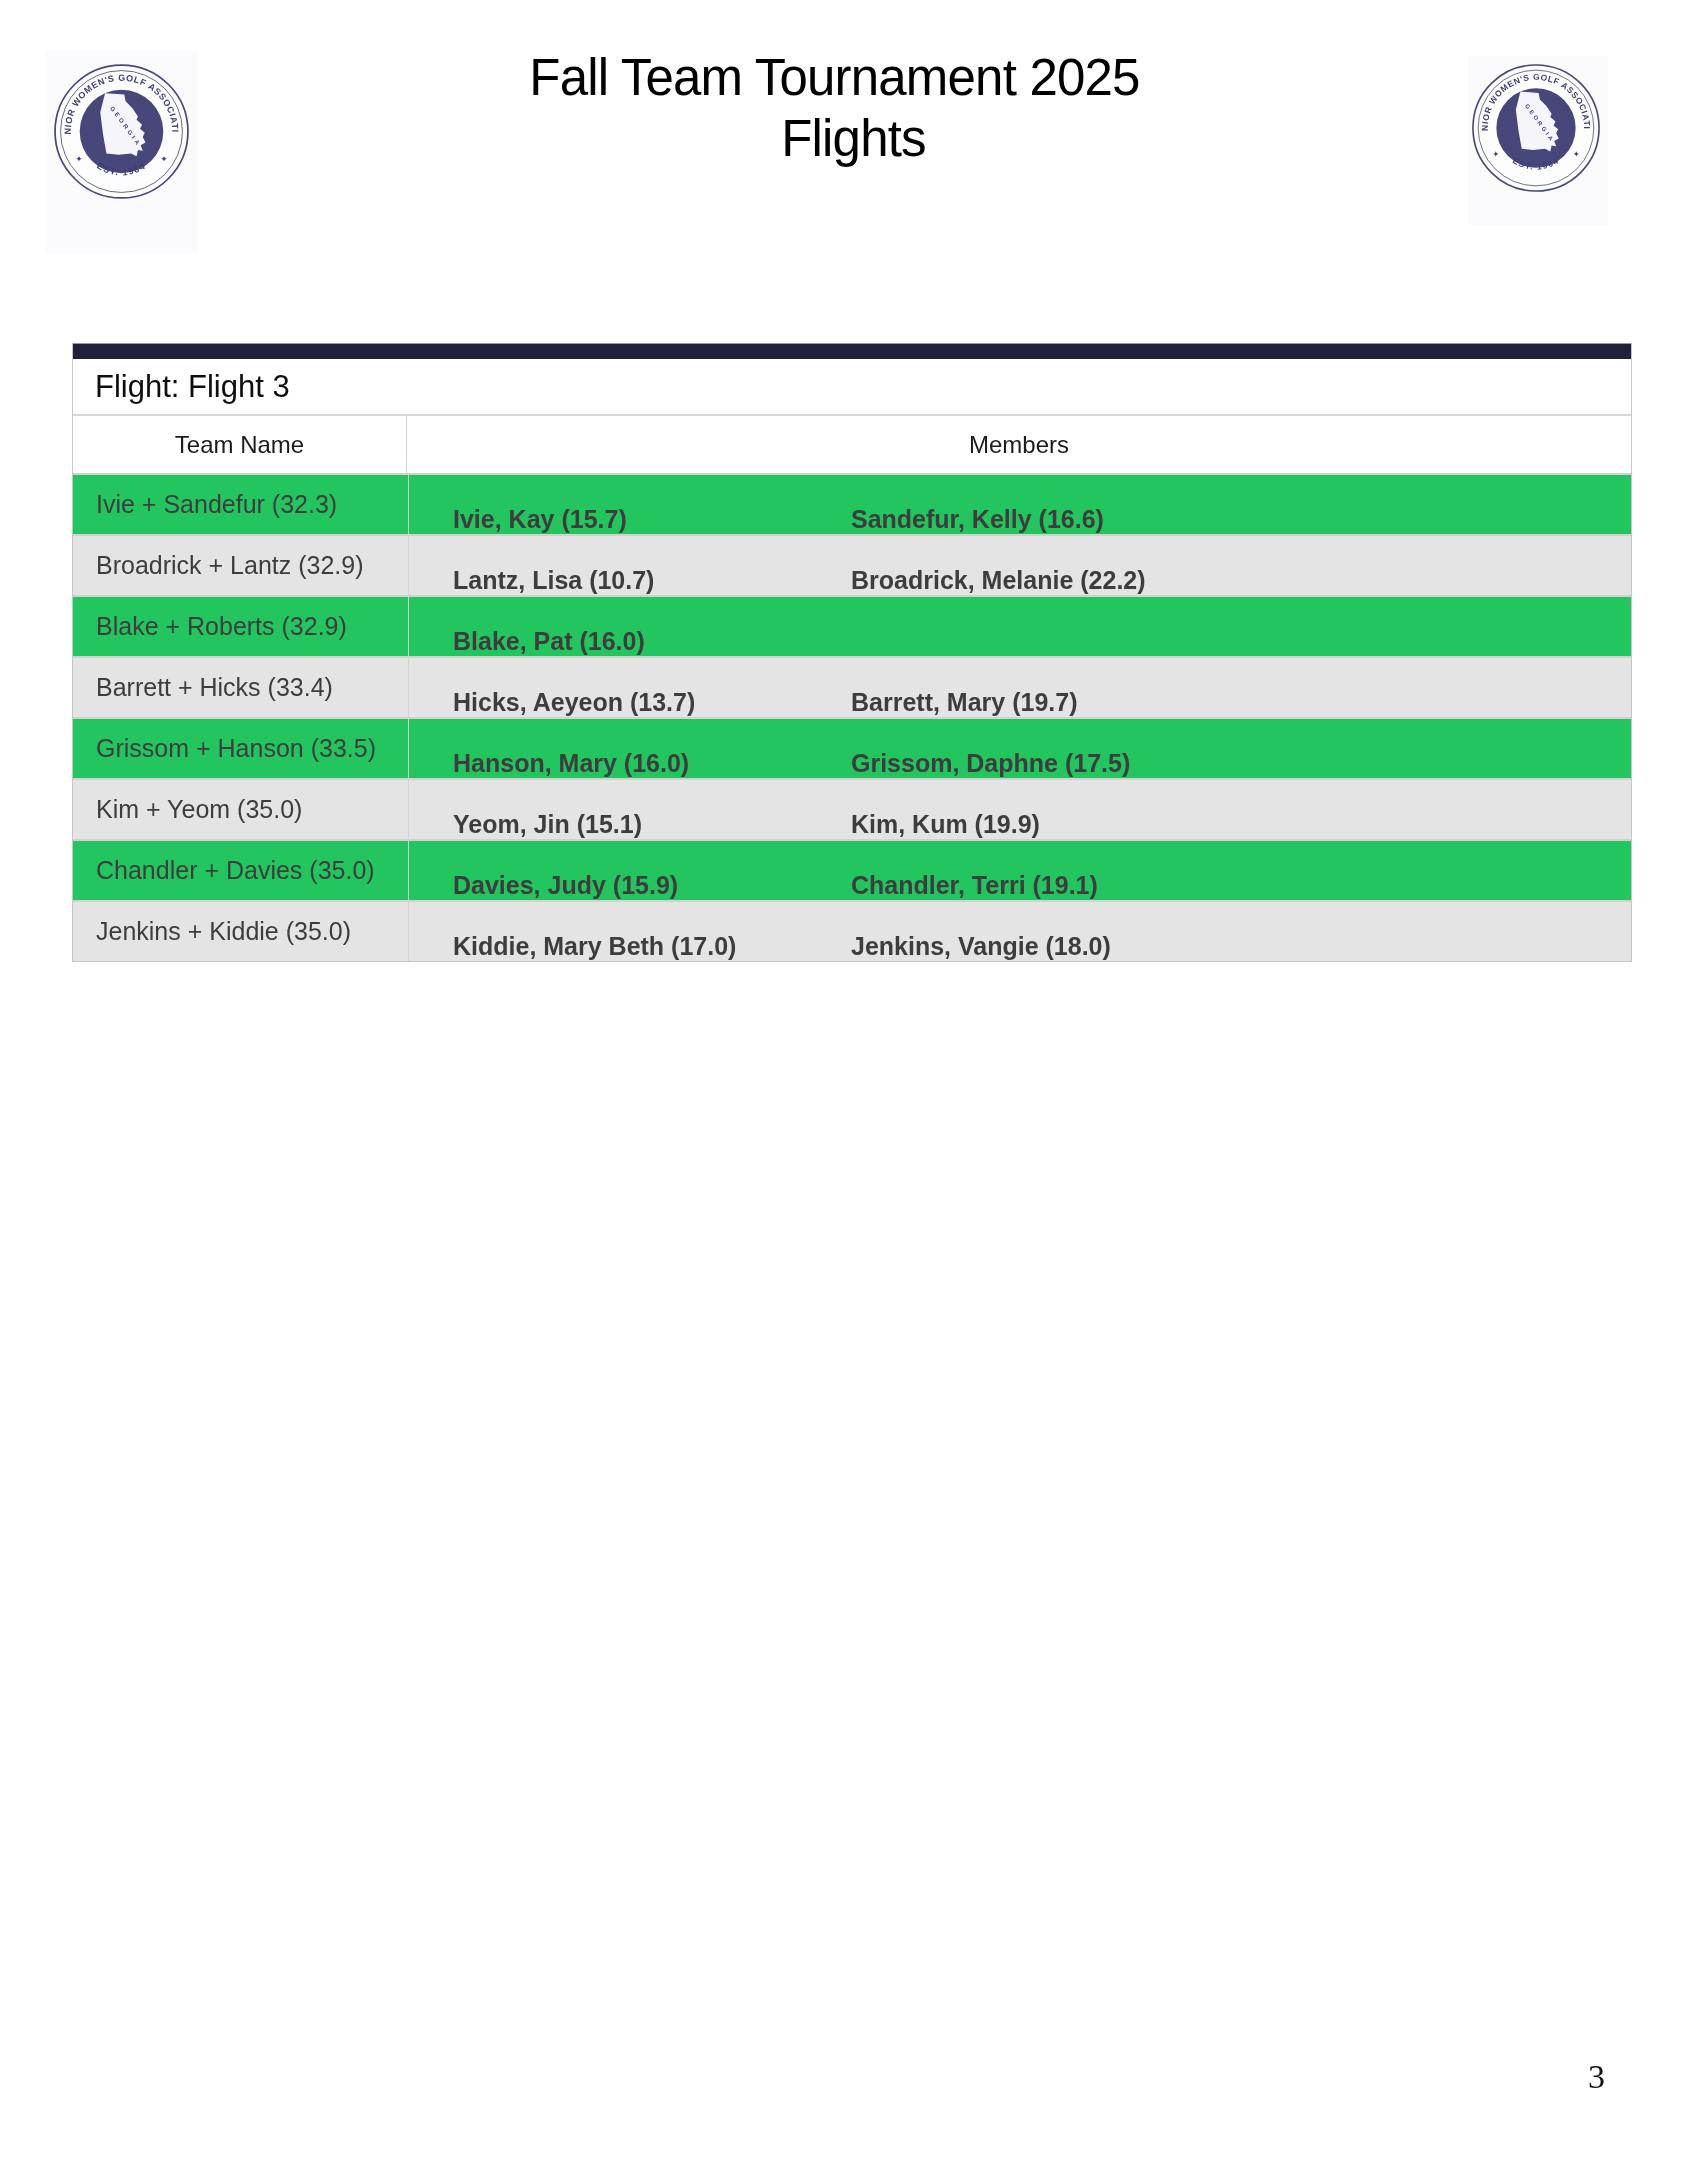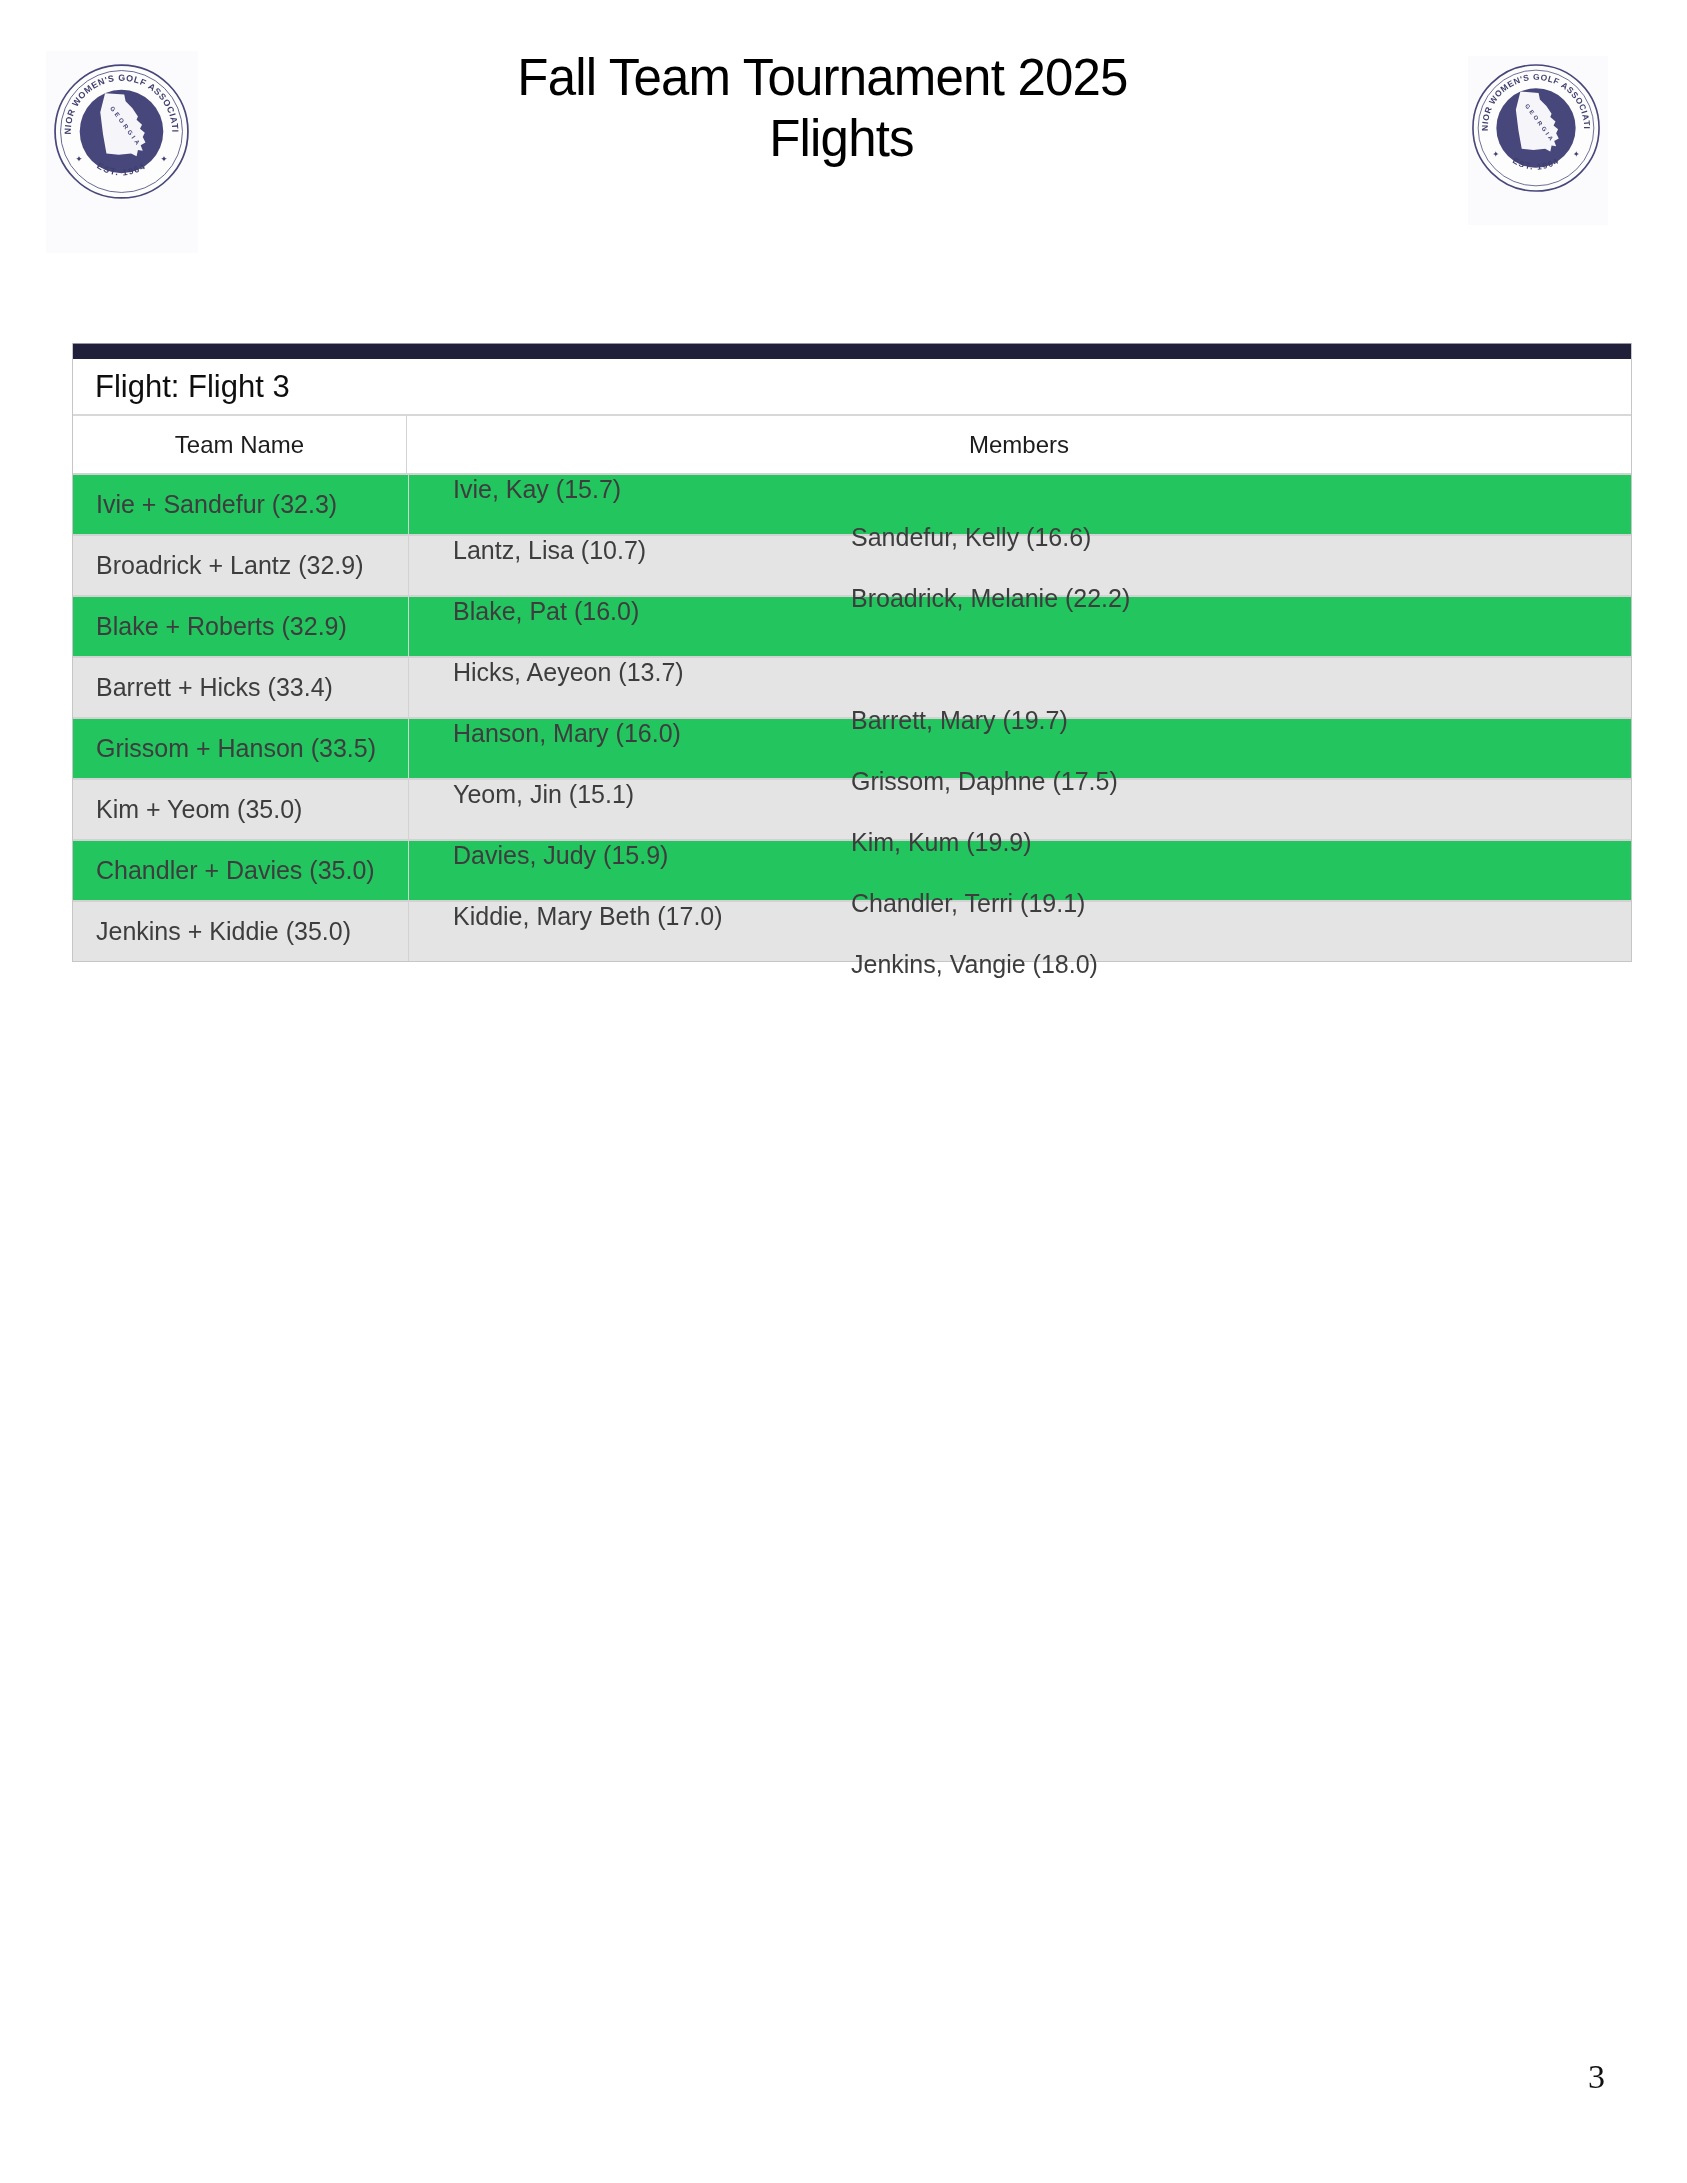--- a/index.html
+++ b/index.html
@@ -15,21 +15,21 @@
   
   .logo-box{position:absolute;background:#fbfbfd;}
   .logo-left{left:46px;top:51px;width:152px;height:202px;}
   .logo-right{left:1468px;top:56px;width:140px;height:169px;}
   .logo-left svg{position:absolute;left:6.7px;top:11.8px;}
   .logo-right svg{position:absolute;left:3.4px;top:6.7px;}
 
   
   .title-block{
     position:absolute;
-    left:0;top:47px;width:1645px;
+    left:12px;top:47px;width:1645px;
     text-align:center;
     color:#000000;
   }
   .title-line1{
     font-size:51px;
     line-height:61px;
     letter-spacing:-0.8px;
     font-weight:400;
   }
   .title-line2{
@@ -91,22 +91,23 @@
   }
   .data-row.alt{background:#e4e4e4;}
   .cell-team{
     width:312px;
     padding-left:23px;
     border-right:1.7px solid #d2d2d2;
     display:flex;align-items:center;
   }
   .cell-members{
     flex:1;
-    display:flex;align-items:flex-start;
+    display:flex;align-items:flex-end;
     padding-left:44px;
+    font-weight:bold;
   }
   .member-1{width:398px;}
   .member-2{flex:1;margin-top:48px;}
 
   
   .page-number{
     position:absolute;
     left:1588px;top:2058px;
     font-family:"Liberation Serif", serif;
     font-size:34px;

